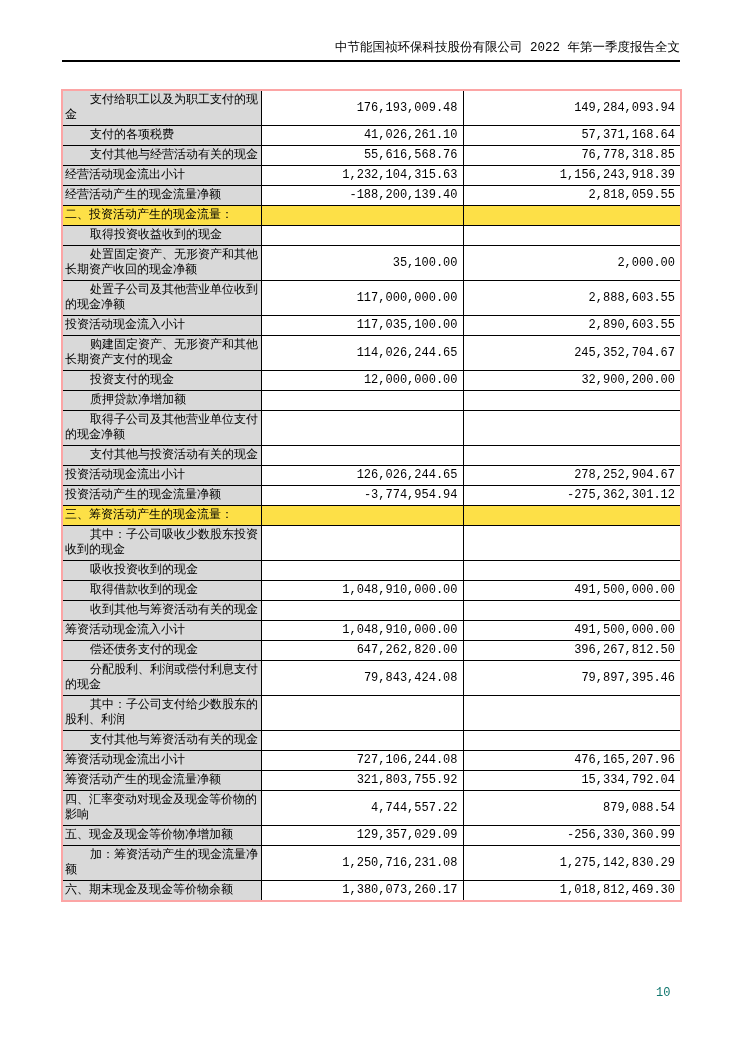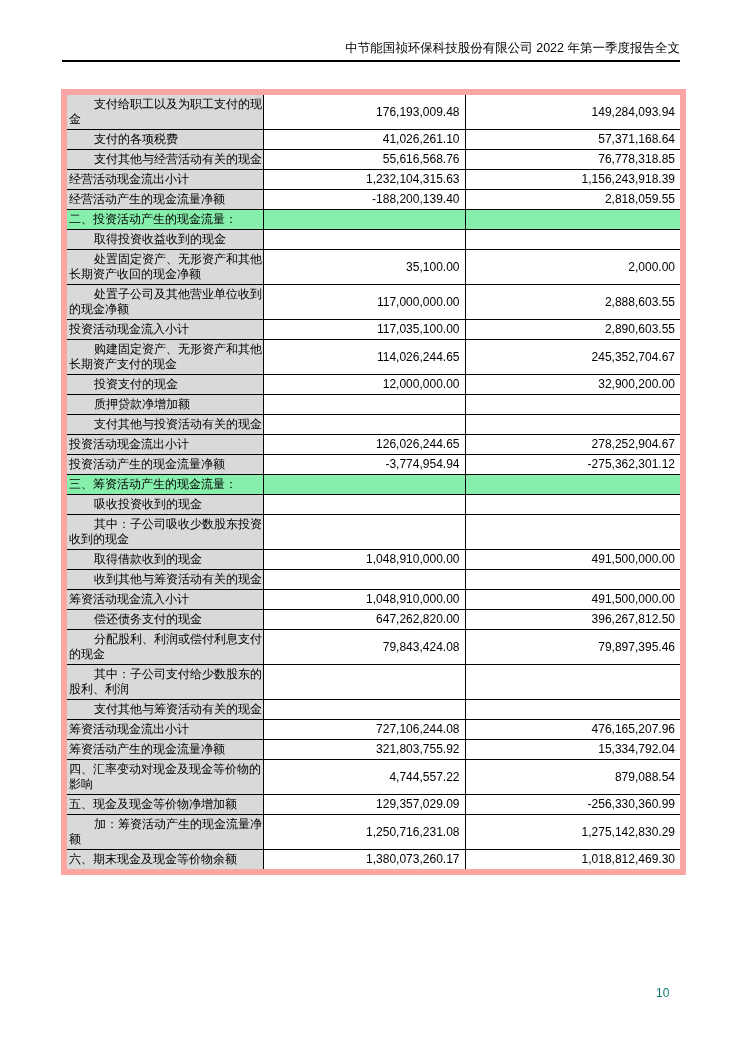--- a/index.html
+++ b/index.html
@@ -5,21 +5,21 @@
   html, body {
     margin: 0;
     padding: 0;
     background: #ffffff;
   }
   .page {
     position: relative;
     width: 743px;
     height: 1050px;
     background: #ffffff;
-    font-family: Liberation Sans, sans-serif;
+    font-family: Liberation Mono, monospace;
     color: #000000;
     overflow: hidden;
   }
   .doc-header {
     position: absolute;
     top: 40px;
     left: 62px;
     width: 618px;
     text-align: right;
     font-size: 12.5px;
@@ -34,21 +34,21 @@
     height: 2px;
     background: #000000;
   }
   table.cf-table {
     position: absolute;
     top: 89px;
     left: 61px;
     width: 619px;
     border-collapse: collapse;
     table-layout: fixed;
-    border: 6px solid #fca5a5;
+    border: 2px solid #fca5a5;
   }
   .cf-table tr { height: 19px; }
   .cf-table td {
     border: 1px solid #000000;
     vertical-align: middle;
     overflow: hidden;
   }
   .cf-table td.label {
     background: #d9d9d9;
     font-size: 12px;
@@ -60,21 +60,21 @@
   }
   .cf-table td.val {
     background: #ffffff;
     text-align: right;
     font-size: 12px;
     line-height: 15px;
     padding: 2px 5px 2px 2px;
   }
   .cf-table tr.section-row td,
   .cf-table tr.section-row td.val {
-    background: #86efac;
+    background: #fde047;
   }
   .page-number {
     position: absolute;
     top: 986px;
     left: 656px;
     font-size: 12px;
     color: #0f766e;
   }
 </style>
 </head>
@@ -154,46 +154,51 @@
           <td class="label indent">投资支付的现金</td>
           <td class="val">12,000,000.00</td>
           <td class="val">32,900,200.00</td>
         </tr>
         <tr>
           <td class="label indent">质押贷款净增加额</td>
           <td class="val"></td>
           <td class="val"></td>
         </tr>
         <tr>
+          <td class="label indent">取得子公司及其他营业单位支付的现金净额</td>
+          <td class="val"></td>
+          <td class="val"></td>
+        </tr>
+        <tr>
           <td class="label indent">支付其他与投资活动有关的现金</td>
           <td class="val"></td>
           <td class="val"></td>
         </tr>
         <tr>
           <td class="label">投资活动现金流出小计</td>
           <td class="val">126,026,244.65</td>
           <td class="val">278,252,904.67</td>
         </tr>
         <tr>
           <td class="label">投资活动产生的现金流量净额</td>
           <td class="val">-3,774,954.94</td>
           <td class="val">-275,362,301.12</td>
         </tr>
         <tr class="section-row">
           <td class="label">三、筹资活动产生的现金流量：</td>
           <td class="val"></td>
           <td class="val"></td>
         </tr>
         <tr>
+          <td class="label indent">其中：子公司吸收少数股东投资收到的现金</td>
+          <td class="val"></td>
+          <td class="val"></td>
+        </tr>
+        <tr>
           <td class="label indent">吸收投资收到的现金</td>
-          <td class="val"></td>
-          <td class="val"></td>
-        </tr>
-        <tr>
-          <td class="label indent">其中：子公司吸收少数股东投资收到的现金</td>
           <td class="val"></td>
           <td class="val"></td>
         </tr>
         <tr>
           <td class="label indent">取得借款收到的现金</td>
           <td class="val">1,048,910,000.00</td>
           <td class="val">491,500,000.00</td>
         </tr>
         <tr>
           <td class="label indent">收到其他与筹资活动有关的现金</td>

